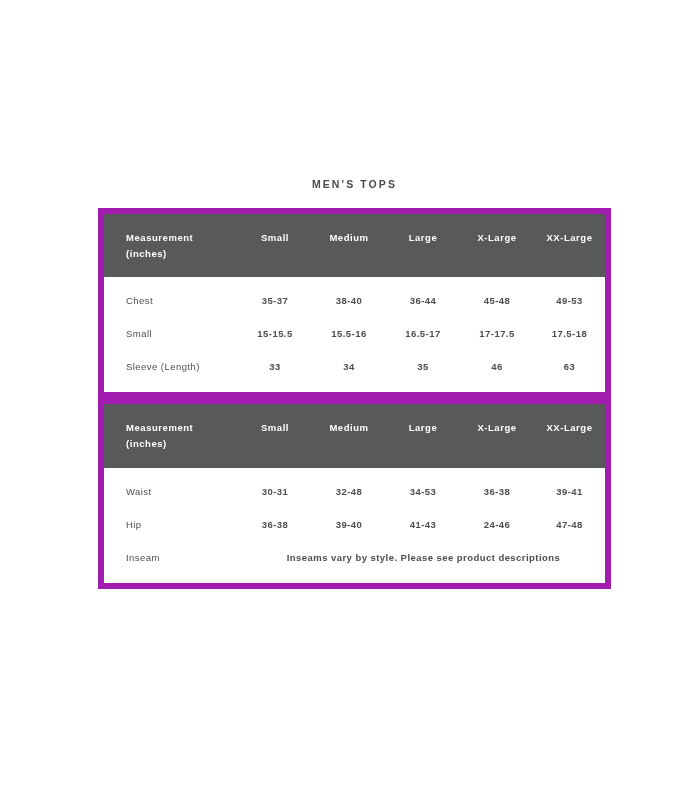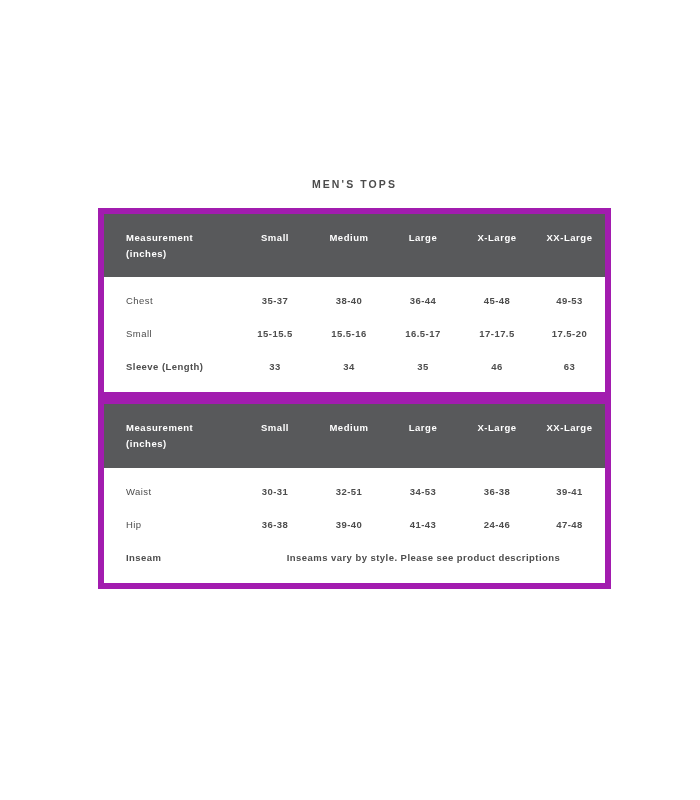--- a/index.html
+++ b/index.html
@@ -81,21 +81,20 @@
     text-align: left;
     padding-left: 22px;
     font-weight: normal;
     color: #4d4d4d;
   }
   table.size-table tbody tr:first-child td {
     padding-top: 18px;
   }
   table.size-table tbody tr:last-child td {
     padding-bottom: 20px;
-    font-weight: bold;
   }
   td.note-cell {
     text-align: left;
     padding-left: 0 !important;
   }
   .note-inner {
     display: block;
     padding-left: 8px;
   }
   .hdr-line2 {
@@ -132,21 +131,21 @@
             <td>36-44</td>
             <td>45-48</td>
             <td>49-53</td>
           </tr>
           <tr>
             <td class="cell-label">Small</td>
             <td>15-15.5</td>
             <td>15.5-16</td>
             <td>16.5-17</td>
             <td>17-17.5</td>
-            <td>17.5-20</td>
+            <td>17.5-18</td>
           </tr>
           <tr>
             <td class="cell-label">Sleeve (Length)</td>
             <td>33</td>
             <td>34</td>
             <td>35</td>
             <td>46</td>
             <td>63</td>
           </tr>
         </tbody>
@@ -165,21 +164,21 @@
             <th class="col-size">Medium</th>
             <th class="col-size">Large</th>
             <th class="col-size">X-Large</th>
             <th class="col-size">XX-Large</th>
           </tr>
         </thead>
         <tbody>
           <tr>
             <td class="cell-label">Waist</td>
             <td>30-31</td>
-            <td>32-51</td>
+            <td>32-48</td>
             <td>34-53</td>
             <td>36-38</td>
             <td>39-41</td>
           </tr>
           <tr>
             <td class="cell-label">Hip</td>
             <td>36-38</td>
             <td>39-40</td>
             <td>41-43</td>
             <td>24-46</td>

